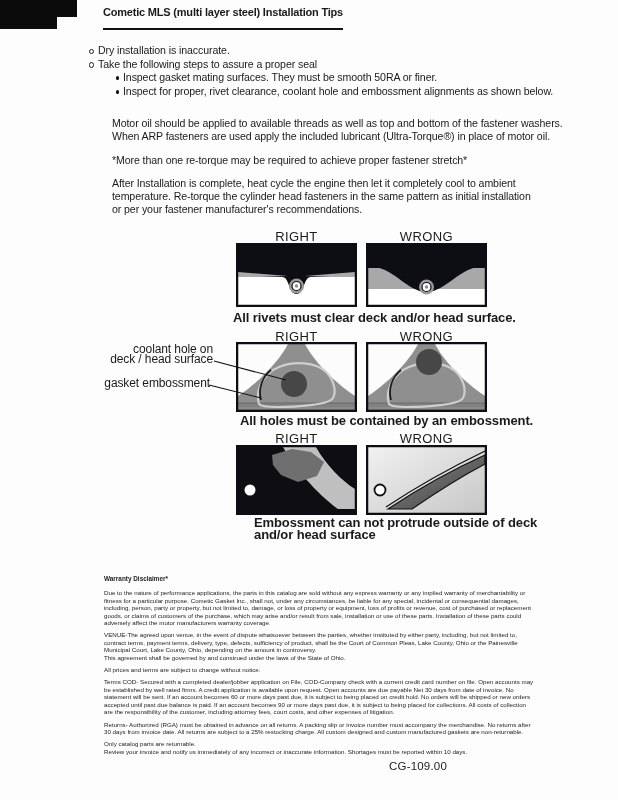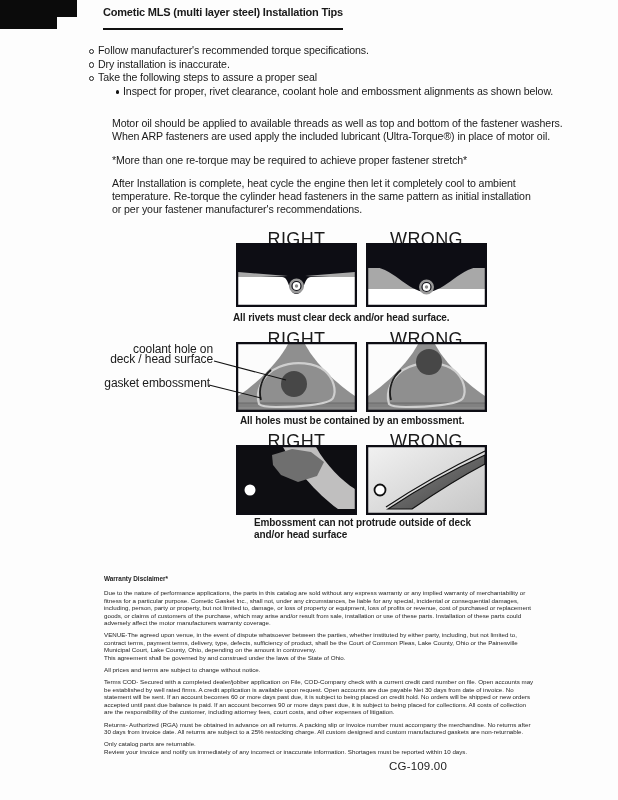--- a/index.html
+++ b/index.html
@@ -12,43 +12,43 @@
   .tips{left:89px;top:44px;width:480px;font-size:10.6px;line-height:13.7px;letter-spacing:-0.1px;}
   .tip{position:relative;padding-left:9px;}
   .tip::before{content:"";position:absolute;left:0;top:4.6px;width:3.4px;height:3.4px;
                border:1px solid #222;border-radius:50%;}
   .subtip{position:relative;padding-left:34px;}
   .subtip::before{content:"";position:absolute;left:27px;top:5px;width:3.4px;height:3.4px;
                   background:#111;border-radius:50%;}
   .diesel{left:112px;top:117px;width:480px;font-size:10.6px;line-height:13.3px;letter-spacing:-0.1px;}
   .diesel-h{font-size:11.6px;font-weight:bold;margin:0 0 7px 0;}
   .dp{white-space:pre-line;margin:0 0 10px 0;}
-  .dlabel{width:121px;text-align:center;font-size:18px;letter-spacing:0.4px;}
-  .caption{font-size:10px;font-weight:bold;letter-spacing:-0.1px;white-space:pre-line;line-height:11.5px;}
+  .dlabel{width:121px;text-align:center;font-size:13px;letter-spacing:0.4px;}
+  .caption{font-size:13px;font-weight:bold;letter-spacing:-0.1px;white-space:pre-line;line-height:11.5px;}
   .sidelabel{text-align:right;font-size:12px;line-height:10px;letter-spacing:-0.1px;}
   .panel{position:absolute;}
   .disclaimer{left:104px;top:575px;width:432px;font-size:6.2px;line-height:7.4px;color:#232323;}
   .disclaimer .dh{font-weight:bold;margin:0 0 7px 0;font-size:6.4px;}
   .disclaimer .wp{white-space:pre-line;margin:0 0 5px 0;}
   .footer-code{left:389px;top:760px;font-size:11.5px;letter-spacing:0.2px;color:#222;}
 </style>
 </head>
 <body>
 
 <div class="page">
 
   <div class="abs corner" style="left:0;top:0;width:77px;height:17px;"></div>
   <div class="abs corner" style="left:0;top:0;width:57px;height:29px;"></div>
 
   <div class="abs title">Cometic MLS (multi layer steel) Installation Tips</div>
 
   <div class="abs tips">
-    <div class="tip">Follow manufacturer's recommended torque specifications.</div>
     <div class="tip">Dry installation is inaccurate.</div>
     <div class="tip">Take the following steps to assure a proper seal</div>
+    <div class="subtip">Inspect gasket mating surfaces.  They must be smooth 50RA or finer.</div>
     <div class="subtip">Inspect for proper, rivet clearance, coolant hole and embossment alignments as shown below.</div>
   </div>
 
   <div class="abs diesel">
     <p class="dp">Motor oil should be applied to available threads as well as top and bottom of the fastener washers.
 When ARP fasteners are used apply the included lubricant (Ultra-Torque®) in place of motor oil.</p>
     <p class="dp">*More than one re-torque may be required to achieve proper fastener stretch*</p>
     <p class="dp">After Installation is complete, heat cycle the engine then let it completely cool to ambient
 temperature. Re-torque the cylinder head fasteners in the same pattern as initial installation
 or per your fastener manufacturer's recommendations.</p>

